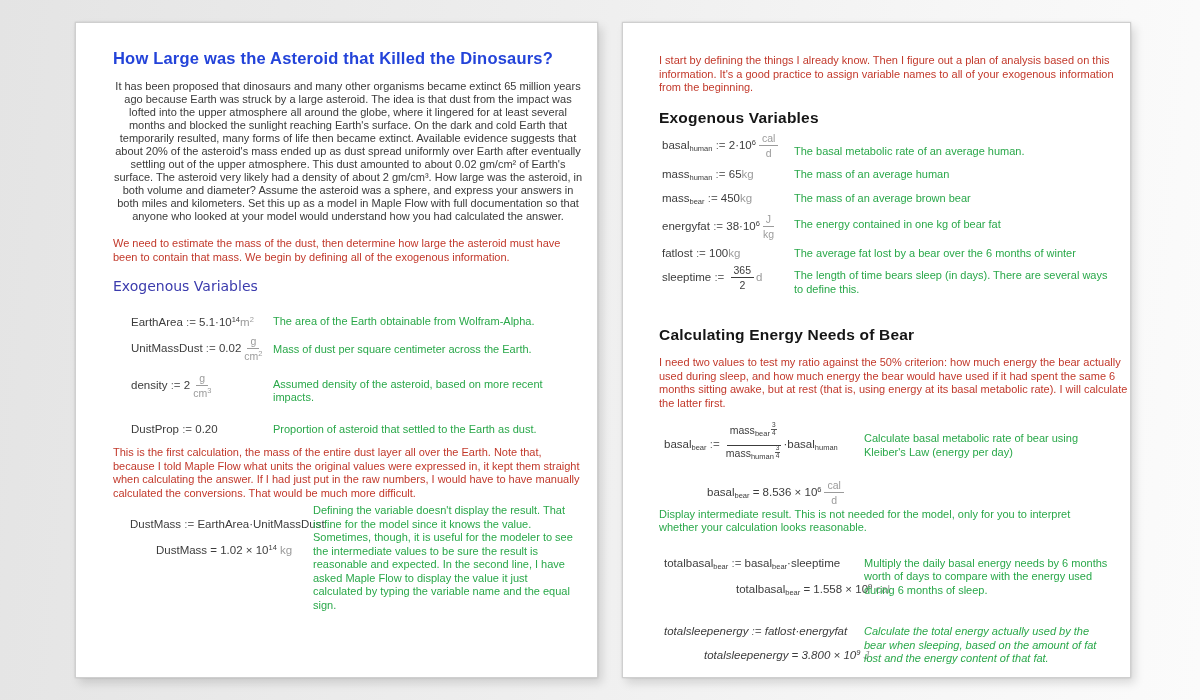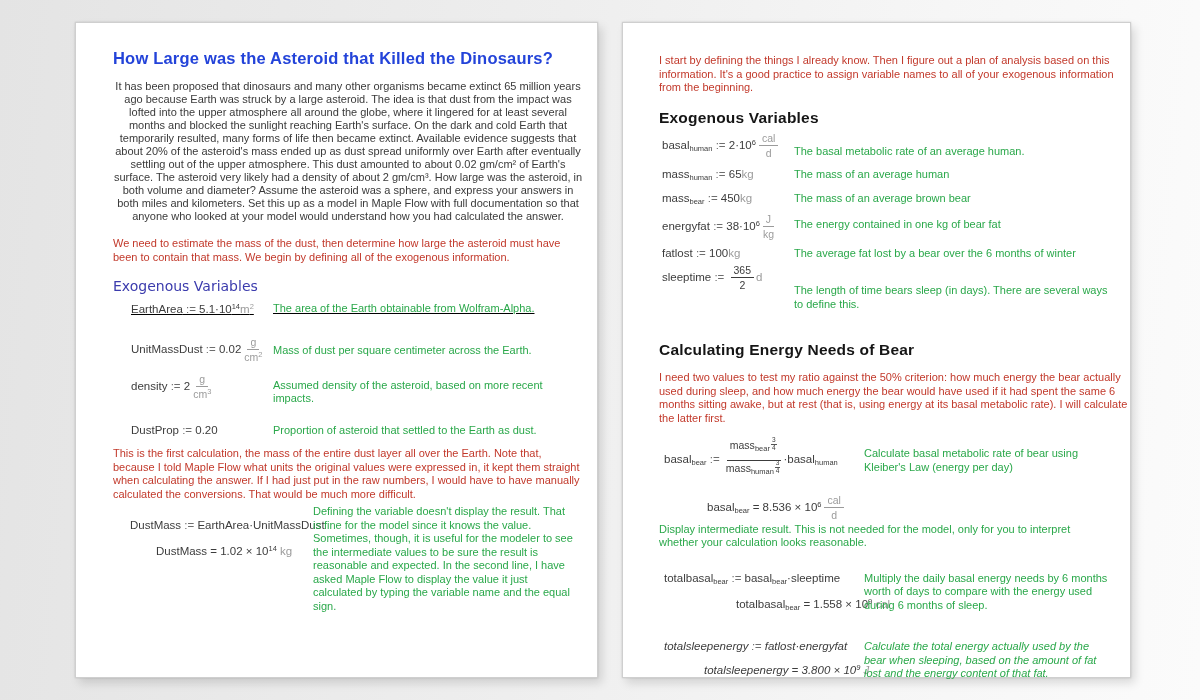--- a/index.html
+++ b/index.html
@@ -47,27 +47,27 @@
 </style>
 </head>
 <body>
 
 <div class="page" id="page-left">
     <div class="title" style="margin-top: 26px;">How Large was the Asteroid that Killed the Dinosaurs?</div>
     <div class="para" style="margin-top: 12px; width: 470px;">It has been proposed that dinosaurs and many other organisms became extinct 65 million years ago because Earth was struck by a large asteroid. The idea is that dust from the impact was lofted into the upper atmosphere all around the globe, where it lingered for at least several months and blocked the sunlight reaching Earth's surface. On the dark and cold Earth that temporarily resulted, many forms of life then became extinct. Available evidence suggests that about 20% of the asteroid's mass ended up as dust spread uniformly over Earth after eventually settling out of the upper atmosphere. This dust amounted to about 0.02 gm/cm² of Earth's surface. The asteroid very likely had a density of about 2 gm/cm³. How large was the asteroid, in both volume and diameter? Assume the asteroid was a sphere, and express your answers in both miles and kilometers. Set this up as a model in Maple Flow with full documentation so that anyone who looked at your model would understand how you had calculated the answer.</div>
     <div class="note" style="margin-top: 14px; width: 470px;">We need to estimate the mass of the dust, then determine how large the asteroid must have been to contain that mass. We begin by defining all of the exogenous information.</div>
     <div class="h1" style="margin-top: 14px;">Exogenous Variables</div>
     <div class="rows" style="margin-top: 0px;">
-      <div class="mrow" style="margin-top: 8px; text-decoration: underline;">
+      <div class="mrow" style="margin-top: 21px;">
         <div class="mcol" style="width: 160px;">
           <div class="mline" style="padding-left: 18px;"><span>EarthArea</span><span class="op"> := </span><span>5.1·10</span><span class="sup">14</span><span class="unit">m</span><span class="sup unit">2</span></div>
         </div>
         <div class="annot">The area of the Earth obtainable from Wolfram-Alpha.</div>
       </div>
-      <div class="mrow" style="margin-top: 20px;">
+      <div class="mrow" style="margin-top: 6px;">
         <div class="mcol" style="width: 160px;">
           <div class="mline" style="padding-left: 18px;"><span>UnitMassDust</span><span class="op"> := </span><span>0.02</span><span class="frac unit"><span class="fnum"><span>g</span></span><span class="fden"><span>cm</span><span class="sup">2</span></span></span></div>
         </div>
         <div class="annot" style="margin-top: 8px;">Mass of dust per square centimeter across the Earth.</div>
       </div>
       <div class="mrow" style="margin-top: 10px;">
         <div class="mcol" style="width: 160px;">
           <div class="mline" style="padding-left: 18px;"><span>density</span><span class="op"> := </span><span>2</span><span class="frac unit"><span class="fnum"><span>g</span></span><span class="fden"><span>cm</span><span class="sup">3</span></span></span></div>
         </div>
         <div class="annot" style="margin-top: 6px;">Assumed density of the asteroid, based on more recent impacts.</div>
@@ -121,21 +121,21 @@
       <div class="mrow" style="margin-top: 7px;">
         <div class="mcol" style="width: 135px;">
           <div class="mline" style="padding-left: 3px;"><span>fatlost</span><span class="op"> := </span><span>100</span><span class="unit">kg</span></div>
         </div>
         <div class="annot">The average fat lost by a bear over the 6 months of winter</div>
       </div>
       <div class="mrow" style="margin-top: 4px;">
         <div class="mcol" style="width: 135px;">
           <div class="mline" style="padding-left: 3px;"><span>sleeptime</span><span class="op"> := </span><span class="frac"><span class="fnum"><span>365</span></span><span class="fden"><span>2</span></span></span><span class="unit">d</span></div>
         </div>
-        <div class="annot" style="margin-top: 20px;">The length of time bears sleep (in days). There are several ways to define this.</div>
+        <div class="annot" style="margin-top: 5px;">The length of time bears sleep (in days). There are several ways to define this.</div>
       </div>
     </div>
     <div class="h2" style="margin-top: 30px;">Calculating Energy Needs of Bear</div>
     <div class="note" style="margin-top: 12px; width: 472px;">I need two values to test my ratio against the 50% criterion: how much energy the bear actually used during sleep, and how much energy the bear would have used if it had spent the same 6 months sitting awake, but at rest (that is, using energy at its basal metabolic rate). I will calculate the latter first.</div>
     <div class="rows" style="margin-top: 0px;">
       <div class="mrow" style="margin-top: 14px;">
         <div class="mcol" style="width: 205px;">
           <div class="mline" style="padding-left: 5px;"><span>basal</span><span class="sub">bear</span><span class="op"> := </span><span class="frac"><span class="fnum"><span>mass</span><span class="sub">bear</span><span class="supfrac"><span class="fnum">3</span><span class="fden">4</span></span></span><span class="fden"><span>mass</span><span class="sub">human</span><span class="supfrac"><span class="fnum">3</span><span class="fden">4</span></span></span></span><span>·basal</span><span class="sub">human</span></div>
         </div>
         <div class="annot" style="margin-top: 8px;">Calculate basal metabolic rate of bear using Kleiber's Law (energy per day)</div>

